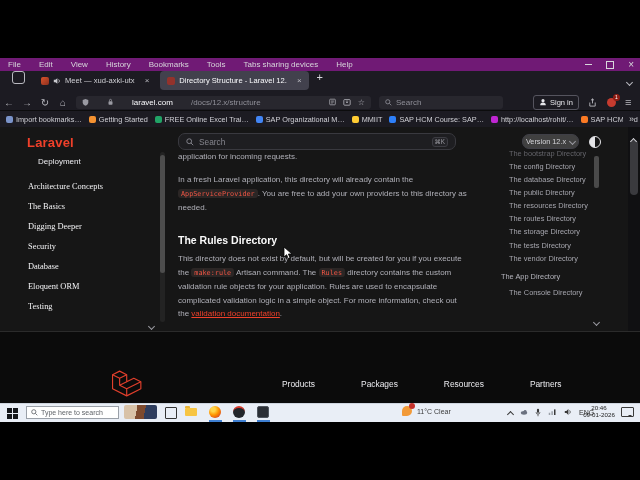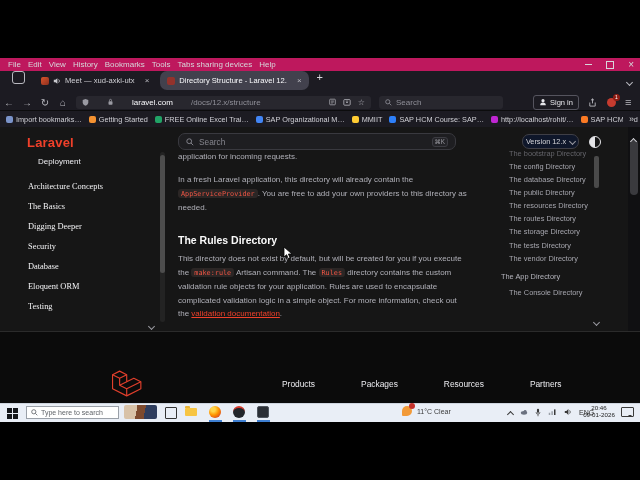--- a/index.html
+++ b/index.html
@@ -1,31 +1,31 @@
 <!DOCTYPE html>
 <html><head>
 <meta charset="utf-8">
 <style>
   html,body{margin:0;padding:0;background:#000;}
   .app{position:relative;width:640px;height:480px;background:#000;overflow:hidden;
        font-family:"Liberation Sans",sans-serif;-webkit-font-smoothing:antialiased;}
   .abs{position:absolute;}
   
-  .menubar{top:58px;left:0;width:640px;height:13px;background:#be185d;display:flex;align-items:center;gap:7px;padding-left:8px;box-sizing:border-box;}
+  .menubar{top:58px;left:0;width:640px;height:13px;background:#701a75;display:flex;align-items:center;gap:18px;padding-left:8px;box-sizing:border-box;}
   .menubar span{font-size:8px;color:#d7d7db;white-space:nowrap;}
   .winctl{top:58px;right:6px;height:13px;display:flex;align-items:center;gap:14px;}
   .winctl .min{width:7px;height:1px;background:#d7d7db;}
   .winctl .res{width:6px;height:6px;border:1px solid #d7d7db;}
   .winctl .cls{color:#d7d7db;font-size:10px;line-height:10px;}
   .tabbar{top:71px;left:0;width:640px;height:23px;background:#1c1b22;display:flex;align-items:flex-start;}
   .fxview{width:11px;height:11px;border:1.2px solid #b9b9c0;border-radius:3px;margin:0 9px 0 12px;}
   .tab{height:19px;display:flex;align-items:center;gap:4px;padding:0 7px;border-radius:4px;margin-right:4px;}
   .tab .title{font-size:7.6px;color:#cfcfd4;white-space:nowrap;}
   .tab .x{font-size:8px;color:#b9b9c0;margin-left:6px;}
-  .tab.active{background:#42414d;border-radius:7px;}
+  .tab.active{background:#42414d;}
   .tab.active .title{color:#fbfbfe;}
   .fav1{width:8px;height:8px;border-radius:2px;background:linear-gradient(135deg,#d9542b,#8c2f1f);}
   .fav2{width:8px;height:8px;border-radius:2px;background:#93322c;}
   .newtab{color:#d7d7db;font-size:11px;margin-left:4px;}
   .alltabs{margin-left:auto;margin-right:8px;}
   .chev{display:inline-block;width:4px;height:4px;border-right:1.2px solid #b9b9c0;border-bottom:1.2px solid #b9b9c0;transform:rotate(45deg);}
   .navbar{top:94px;left:0;width:640px;height:17px;background:#1c1b22;display:flex;align-items:center;border-bottom:1px solid #0c0c0d;box-sizing:border-box;}
   .navbtn{color:#b9b9c0;font-size:10px;width:18px;text-align:center;}
   .urlbar{width:295px;height:13px;background:#28272e;border-radius:3px;display:flex;align-items:center;gap:18px;padding:0 6px;box-sizing:border-box;margin-left:4px;}
   .urlhost{font-size:8px;color:#fbfbfe;}
@@ -49,21 +49,21 @@
   .logo{left:27px;top:135px;font-size:13px;font-weight:bold;color:#f0402a;letter-spacing:.2px;}
   .subitem{left:38px;top:157px;font-size:8px;color:#ececf0;text-align:right;}
   .sidelist{left:28px;top:177px;width:130px;font-family:Liberation Serif, serif;}
   .sidelist .si{height:20px;line-height:20px;font-size:8.4px;color:#f4f4f6;}
   .sidechev{left:149px;top:315px;}
   .sidebarscroll{left:160px;top:152px;width:5px;height:170px;background:#232323;border-radius:3px;}
   .sidebarthumb{left:160px;top:155px;width:5px;height:118px;background:#4d4d4d;border-radius:3px;}
   .docsearch{left:178px;top:133px;width:278px;height:17px;background:#1e1e21;border:1px solid #39393f;border-radius:7px;display:flex;align-items:center;gap:5px;padding:0 7px;box-sizing:border-box;}
   .docsearch .ph{font-size:8.3px;color:#86868e;}
   .kbd{margin-left:auto;font-size:6.3px;color:#9a9aa1;border:1px solid #3c3c42;border-radius:3px;padding:0 2px;line-height:8px;background:#242428;}
-  .verbtn{left:522px;top:134px;width:57px;height:15px;border:1px solid #3f3f46;background:#0f172a;border-radius:7px;display:flex;align-items:center;justify-content:center;gap:4px;box-sizing:border-box;}
+  .verbtn{left:522px;top:134px;width:57px;height:15px;border:1px solid #3f3f46;background:#404040;border-radius:7px;display:flex;align-items:center;justify-content:center;gap:4px;box-sizing:border-box;}
   .verbtn span{font-size:7.3px;color:#d4d4d8;}
   .theme{left:589px;top:136px;width:10px;height:10px;border-radius:50%;border:1.4px solid #e4e4e7;background:linear-gradient(90deg,#e4e4e7 0 50%,transparent 50%);}
   .body-txt{font-size:8px;line-height:13.5px;color:#b0b0b8;}
   .p0{left:178px;top:150px;width:298px;}
   .p1{left:178px;top:173px;width:292px;}
   .h2{left:178px;top:234px;font-size:10.5px;font-weight:bold;color:#fafafa;}
   .p2{left:178px;top:252px;width:292px;}
   .code{font-family:"DejaVu Sans Mono",monospace;font-size:6.8px;color:#ef5544;background:#2b2625;border-radius:3px;padding:0.5px 3px;}
   .rlink{color:#f0402a;text-decoration:underline;}
   .tocpartial{left:509px;top:149px;font-size:7.4px;color:#7e7e86;opacity:.75;}

